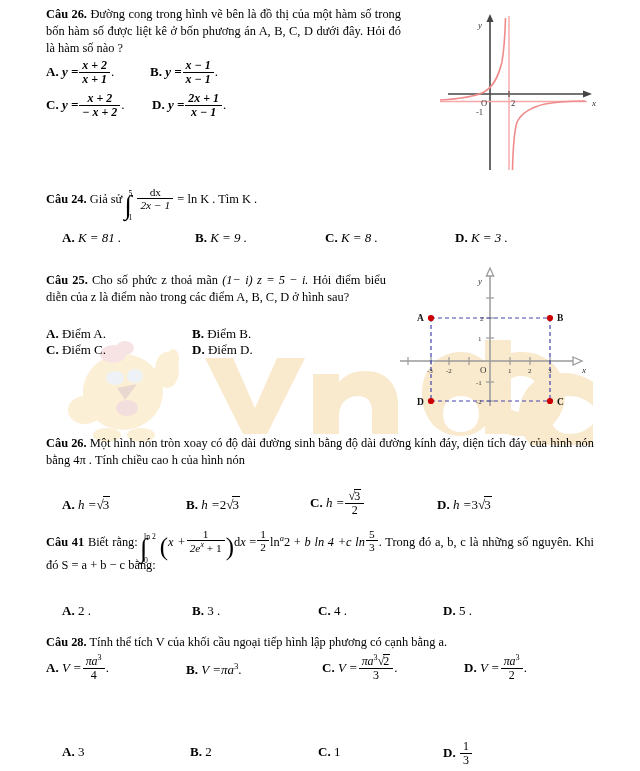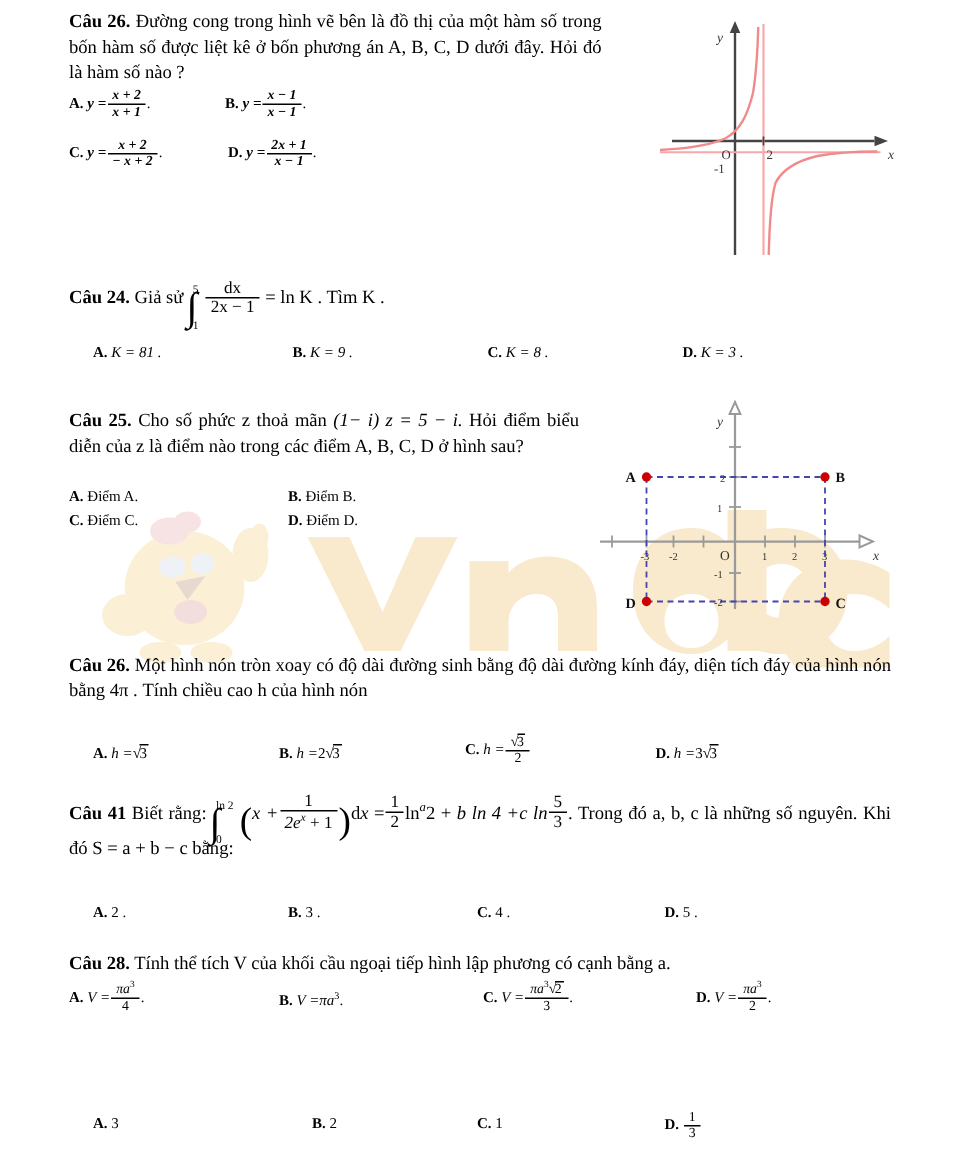--- a/index.html
+++ b/index.html
@@ -39,26 +39,26 @@
     position: absolute;
     z-index: 2;
   }
   .q {
     font-size: 12.4px;
     line-height: 1.38;
     text-align: justify;
   }
   .q b, .lbl { font-weight: bold; }
   .opt {
-    font-size: 10px;
+    font-size: 13px;
   }
   .opt .L { font-weight: bold; }
 
   i, .it { font-style: italic; }
-  .mathvar { font-family: "Liberation Serif", serif; }
+  .mathvar { font-style: italic; font-family: "Liberation Serif", serif; }
   .bi { font-weight: bold; font-style: italic; }
 
   
   .frac {
     display: inline-block;
     vertical-align: -0.52em;
     text-align: center;
     line-height: 1.08;
     margin: 0 1px;
   }
@@ -383,21 +383,21 @@
   <div class="blk opt" style="left:464px; top:654px;">
     <span class="L">D.</span>
     <span class="it">V =</span><span class="frac"><span class="num"><span class="it">πa</span><span class="sup">3</span></span><span class="den">2</span></span><span>.</span>
   </div>
 
 
   <div class="blk opt" style="left:62px; top:744px;">
     <span class="L">A.</span>
     <span>3</span>
   </div>
-  <div class="blk opt" style="left:208px; top:744px;">
+  <div class="blk opt" style="left:190px; top:744px;">
     <span class="L">B.</span>
     <span>2</span>
   </div>
   <div class="blk opt" style="left:318px; top:744px;">
     <span class="L">C.</span>
     <span>1</span>
   </div>
   <div class="blk opt" style="left:443px; top:740px;">
     <span class="L">D.</span>
     <span class="frac"><span class="num">1</span><span class="den">3</span></span>

